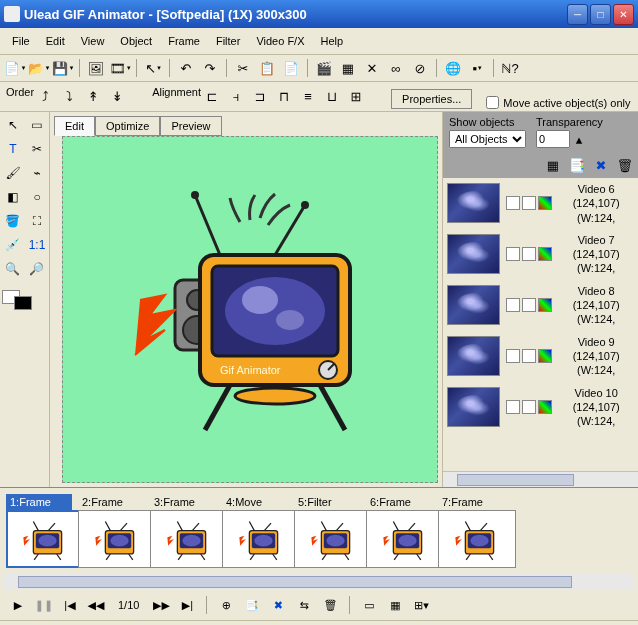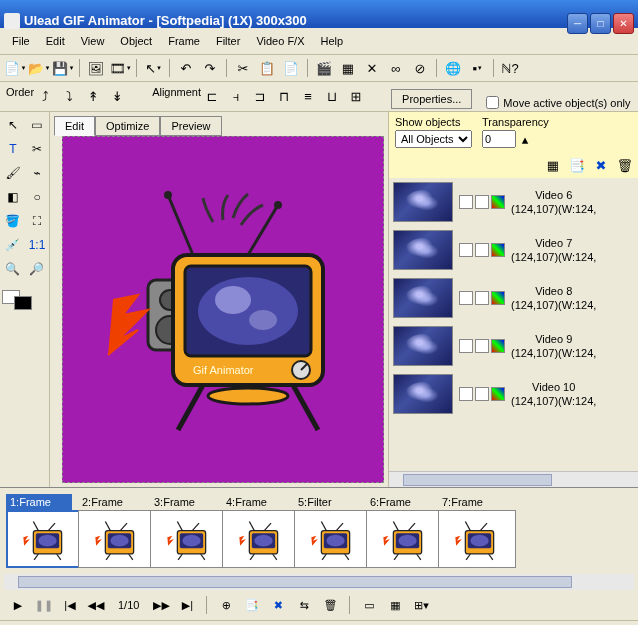--- a/index.html
+++ b/index.html
@@ -1,17 +1,17 @@
 <!DOCTYPE html>
 <html><head>
 <meta charset="utf-8">
 <style>
 * { box-sizing: border-box; margin: 0; padding: 0; font-family: Tahoma, sans-serif; font-size: 11px; }
 body { background: #ece9d8; width: 638px; height: 625px; overflow: hidden; }
-.titlebar { background: linear-gradient(to bottom, #3c87e8, #2d6ad0 50%, #1a4fb8); height: 28px; display: flex; padding: 13px 4px; color: white; }
+.titlebar { background: linear-gradient(to bottom, #3c87e8, #2d6ad0 50%, #1a4fb8); height: 28px; display: flex; align-items: center; padding: 13px 4px; color: white; }
 .titlebar-icon { width: 16px; height: 16px; background: #eee; margin-right: 4px; border-radius: 2px; }
 .titlebar-text { flex: 1; font-weight: bold; font-size: 13px; }
 .win-controls { display: flex; gap: 2px; }
 .win-btn { width: 21px; height: 21px; background: linear-gradient(to bottom, #7ba6e8, #3d6dc8); border: 1px solid #1a4090; border-radius: 3px; color: white; display: flex; align-items: center; justify-content: center; font-size: 10px; cursor: pointer; }
 .win-btn.close { background: linear-gradient(to bottom, #f08080, #d04040); border-color: #902020; }
 .menubar { background: #ece9d8; height: 20px; display: flex; align-items: center; padding: 13px 4px; border-bottom: 1px solid #c0bca0; }
 .menu-item { padding: 2px 8px; cursor: pointer; }
 .toolbar { background: #ece9d8; padding: 2px 4px; display: flex; align-items: center; gap: 2px; flex-wrap: wrap; border-bottom: 1px solid #c0bca0; }
 .tb-btn { width: 22px; height: 22px; display: flex; align-items: center; justify-content: center; border: 1px solid transparent; cursor: pointer; font-size: 13px; }
 .tb-sep { width: 1px; height: 18px; background: #a0a090; margin: 0 3px; }
@@ -25,23 +25,23 @@
 .main-area { display: flex; height: 375px; }
 .left-tools { width: 50px; background: #ece9d8; padding: 2px; border-right: 1px solid #c0bca0; display: flex; flex-direction: column; }
 .tool-grid { display: grid; grid-template-columns: 22px 22px; gap: 2px; }
 .tool-btn { width: 22px; height: 22px; display: flex; align-items: center; justify-content: center; border: 1px solid transparent; cursor: pointer; font-size: 12px; }
 .color-swatches { margin-top: 10px; display: flex; }
 .swatch { width: 18px; height: 14px; border: 1px solid #888; }
 .center-area { flex: 1; display: flex; flex-direction: column; background: #ece9d8; padding: 4px; min-width: 0; }
 .tabs { display: flex; gap: 0; margin-bottom: 0; }
 .tab { padding: 3px 10px; border: 1px solid #888; background: #ece9d8; cursor: pointer; font-size: 11px; }
 .tab.active { background: #f8f8f8; border-bottom: 1px solid #f8f8f8; }
-.canvas-wrap { flex: 1; background: #a21caf; border: 1px dashed #888; display: flex; align-items: center; justify-content: center; position: relative; overflow: hidden; margin-left: 8px; }
+.canvas-wrap { flex: 1; background: #86efac; border: 1px dashed #888; display: flex; align-items: center; justify-content: center; position: relative; overflow: hidden; margin-left: 8px; }
 .tv-art { width: 260px; height: 260px; position: relative; }
-.right-panel { width: 250px; background: #fef9c3; border-left: 1px solid #c0bca0; display: flex; flex-direction: column; }
+.right-panel { width: 196px; background: #a3a3a3; border-left: 1px solid #c0bca0; display: flex; flex-direction: column; }
 .rp-header { padding: 4px 6px; display: flex; gap: 10px; }
 .rp-col { display: flex; flex-direction: column; }
 .rp-label { font-size: 11px; margin-bottom: 2px; }
 .rp-controls { display: flex; gap: 2px; align-items: center; }
 .rp-select { font-size: 11px; padding: 1px; }
 .rp-input { width: 34px; font-size: 11px; padding: 1px; }
 .rp-icons { display: flex; gap: 2px; padding: 2px; justify-content: flex-end; }
 .rp-list { flex: 1; overflow-y: auto; background: #ece9d8; }
 .rp-item { display: flex; align-items: center; padding: 4px; gap: 6px; text-align: center; }
 .rp-thumb { width: 60px; height: 40px; background: linear-gradient(135deg, #1a2060 0%, #4050a0 40%, #1a2060 100%); border: 1px solid #888; position: relative; }
@@ -338,21 +338,21 @@
               <rect x="16" y="14" width="34" height="28" rx="3" fill="#f5a623" stroke="#222" stroke-width="1.5"></rect>
               <rect x="19" y="17" width="28" height="18" rx="2" fill="#2a2a70"></rect>
               <ellipse cx="33" cy="26" rx="11" ry="7" fill="#5a5ab8"></ellipse>
               <line x1="22" y1="42" x2="17" y2="49" stroke="#222" stroke-width="1.5"></line>
               <line x1="44" y1="42" x2="49" y2="49" stroke="#222" stroke-width="1.5"></line>
             </svg>
           </div>
         </div>
       </div>
       <div class="tl-frame">
-        <div class="tl-frame-label">4:Frame</div>
+        <div class="tl-frame-label">4:Move</div>
     <div class="tl-frame-thumb">
           <div class="tl-mini">
             <svg viewBox="0 0 60 50">
               <line x1="22" y1="14" x2="16" y2="3" stroke="#222" stroke-width="1.5"></line>
               <line x1="34" y1="14" x2="42" y2="5" stroke="#222" stroke-width="1.5"></line>
               <path d="M4 22 L10 20 L6 26 L12 24 L5 32" fill="#f04000"></path>
               <rect x="16" y="14" width="34" height="28" rx="3" fill="#f5a623" stroke="#222" stroke-width="1.5"></rect>
               <rect x="19" y="17" width="28" height="18" rx="2" fill="#2a2a70"></rect>
               <ellipse cx="33" cy="26" rx="11" ry="7" fill="#5a5ab8"></ellipse>
               <line x1="22" y1="42" x2="17" y2="49" stroke="#222" stroke-width="1.5"></line>

